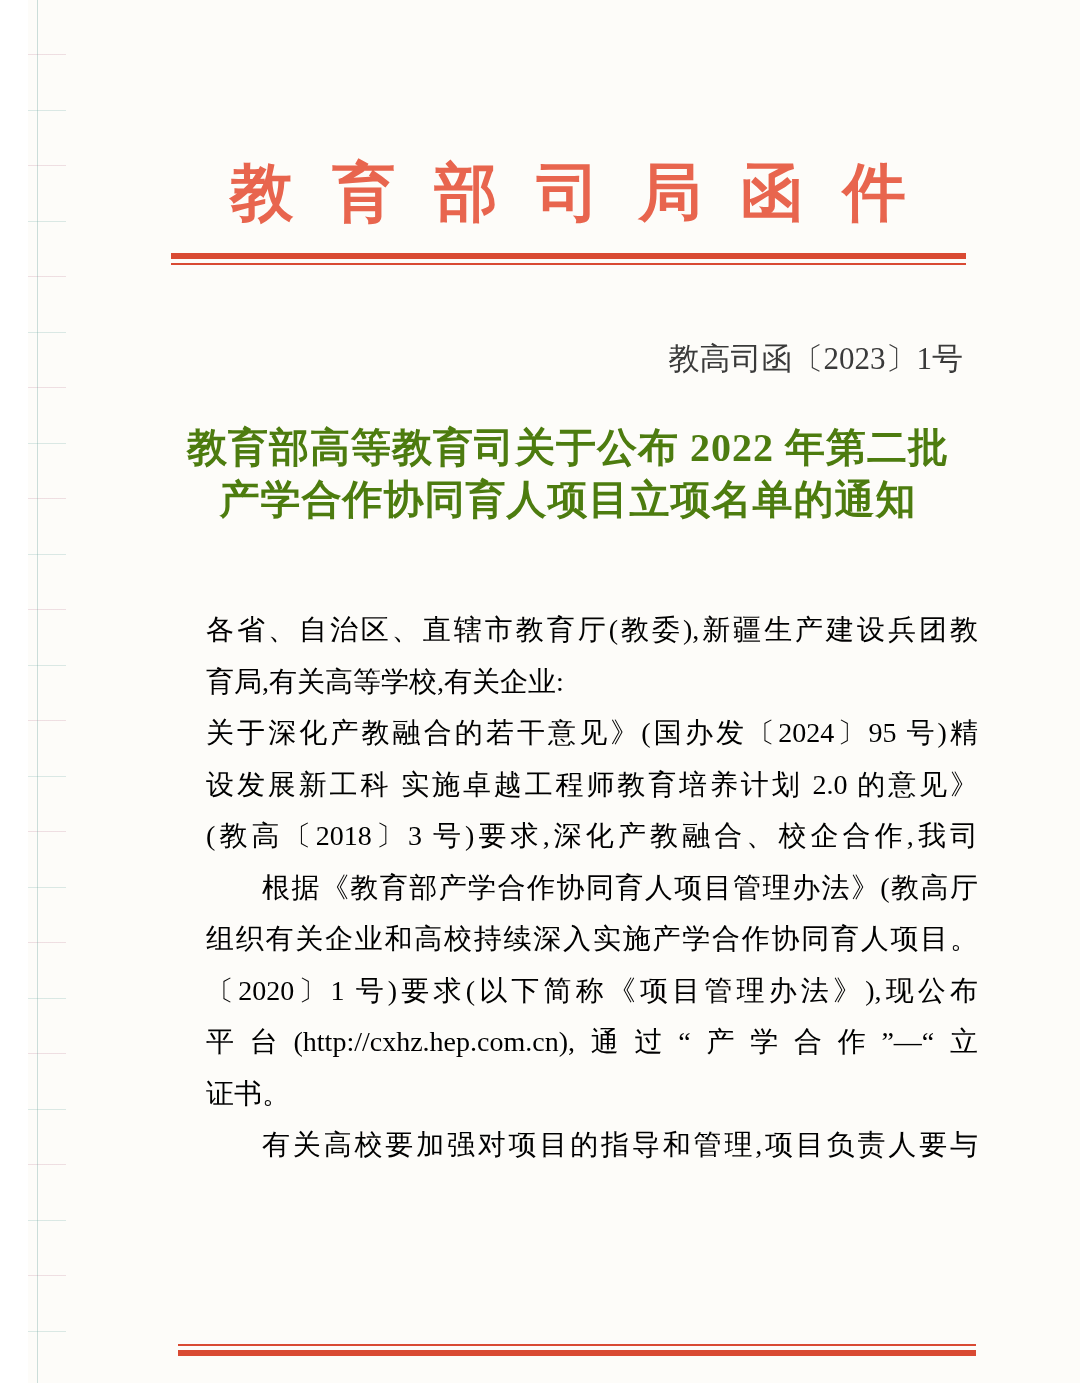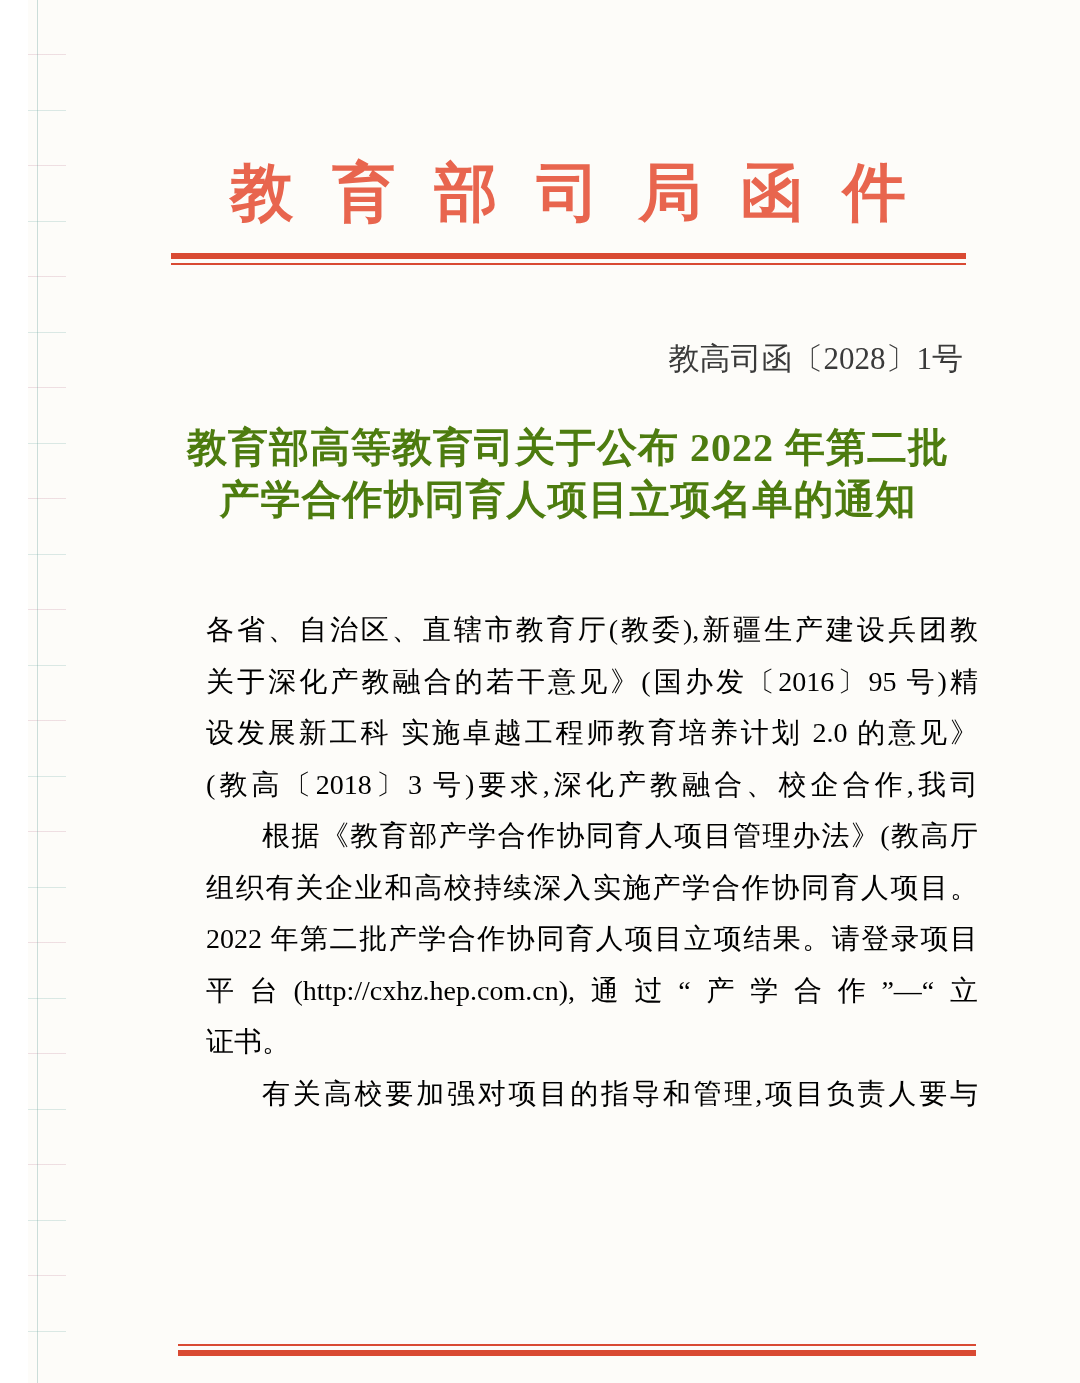--- a/index.html
+++ b/index.html
@@ -95,35 +95,36 @@
 
   <div class="edge-ruling"></div>
 
   <div class="letterhead">教育部司局函件</div>
 
   <div class="header-rule">
     <div class="thick"></div>
     <div class="thin"></div>
   </div>
 
-  <div class="doc-number">教高司函〔2028〕1号</div>
+  <div class="doc-number">教高司函〔2023〕1号</div>
 
   <div class="notice-title">
     <div>教育部高等教育司关于公布 2022 年第二批</div>
     <div>产学合作协同育人项目立项名单的通知</div>
   </div>
 
   <div class="body-text">
       <div class="body-line">各省、自治区、直辖市教育厅(教委),新疆生产建设兵团教</div>
-      <div class="body-line">关于深化产教融合的若干意见》(国办发〔2016〕95 号)精</div>
+      <div class="body-line para-end">育局,有关高等学校,有关企业:</div>
+      <div class="body-line">关于深化产教融合的若干意见》(国办发〔2024〕95 号)精</div>
       <div class="body-line">设发展新工科 实施卓越工程师教育培养计划 2.0 的意见》</div>
       <div class="body-line">(教高〔2018〕3 号)要求,深化产教融合、校企合作,我司</div>
       <div class="body-line indent">根据《教育部产学合作协同育人项目管理办法》(教高厅</div>
       <div class="body-line">组织有关企业和高校持续深入实施产学合作协同育人项目。</div>
-      <div class="body-line">2022 年第二批产学合作协同育人项目立项结果。请登录项目</div>
+      <div class="body-line">〔2020〕1 号)要求(以下简称《项目管理办法》),现公布</div>
       <div class="body-line">平台(http://cxhz.hep.com.cn),通过“产学合作”—“立</div>
       <div class="body-line para-end">证书。</div>
       <div class="body-line indent">有关高校要加强对项目的指导和管理,项目负责人要与</div>
     </div>
 
   <div class="footer-rule">
     <div class="thin"></div>
     <div class="thick"></div>
   </div>
 

